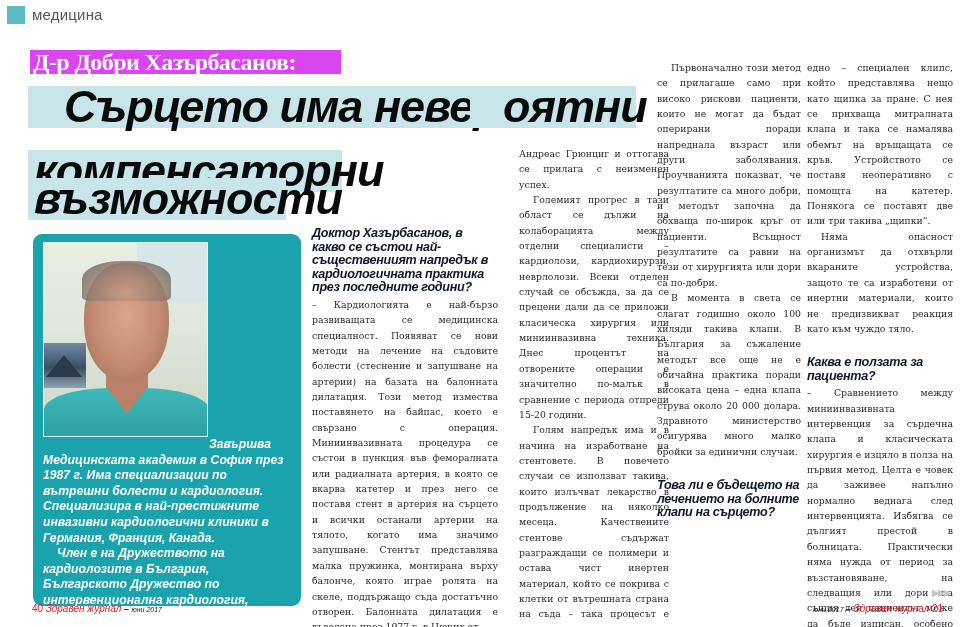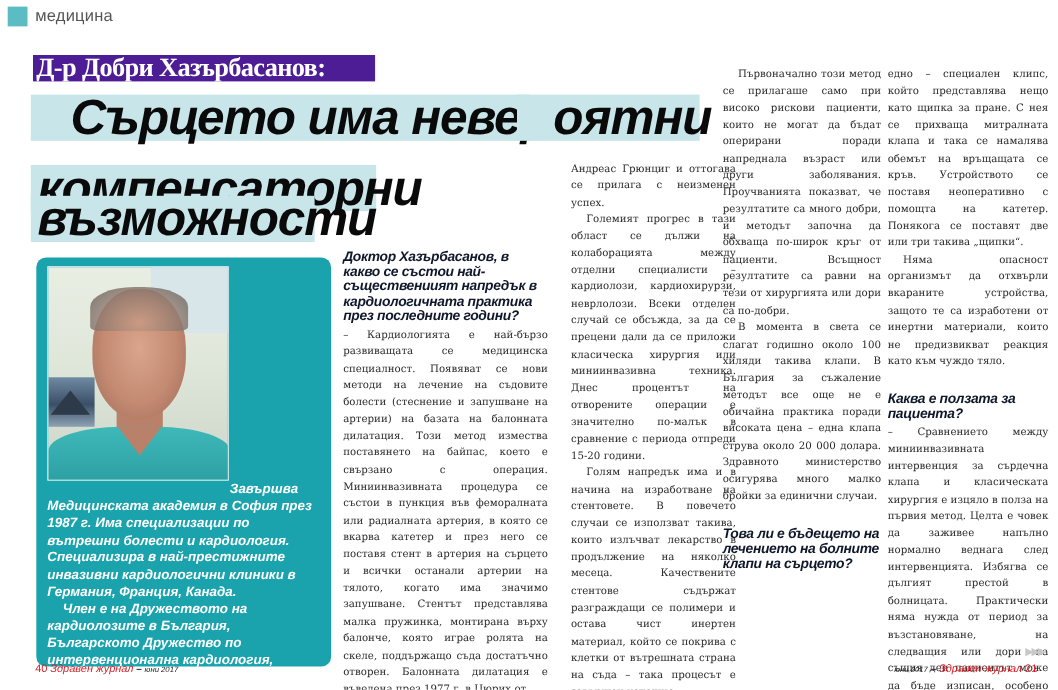--- a/index.html
+++ b/index.html
@@ -3,21 +3,21 @@
 <meta charset="utf-8">
 <style>
   * { box-sizing: border-box; margin: 0; padding: 0; }
   html, body { width: 962px; height: 627px; background: #ffffff; overflow: hidden; }
   body { position: relative; font-family: "DejaVu Serif", serif; color: #222; }
 
   .section-tag { position: absolute; left: 7px; top: 6px; display: flex; align-items: flex-start; gap: 7px; }
   .section-square { width: 18px; height: 18px; background: #5bbcc4; }
   .section-label { font-family: "Liberation Sans", sans-serif; font-size: 15px; color: #555; letter-spacing: 0.2px; }
 
-  .kicker { position: absolute; left: 30px; top: 50px; height: 24px; width: 311px; background: #4c1d95; color: #fff;
+  .kicker { position: absolute; left: 30px; top: 50px; height: 24px; width: 311px; background: #d946ef; color: #fff;
             font-family: "Liberation Serif", serif; font-weight: bold; font-size: 24px; line-height: 24px; padding-left: 3px;
             letter-spacing: -0.6px; white-space: nowrap; overflow: hidden; }
 
   .headline-row { position: absolute; left: 28px; height: 42px; background: #c8e5e9; }
   .headline-text { position: absolute; font-family: "Liberation Sans", sans-serif; font-weight: bold; font-style: italic;
                    font-size: 45px; line-height: 42px; color: #0a0a0a; letter-spacing: -1px; white-space: nowrap; }
   #hl1 { top: 86px; width: 454px; }
   #hl1b { top: 86px; left: 470px; width: 166px; }
   #hl2 { top: 150px; width: 314px; }
   #hl3 { top: 178px; width: 258px; }

